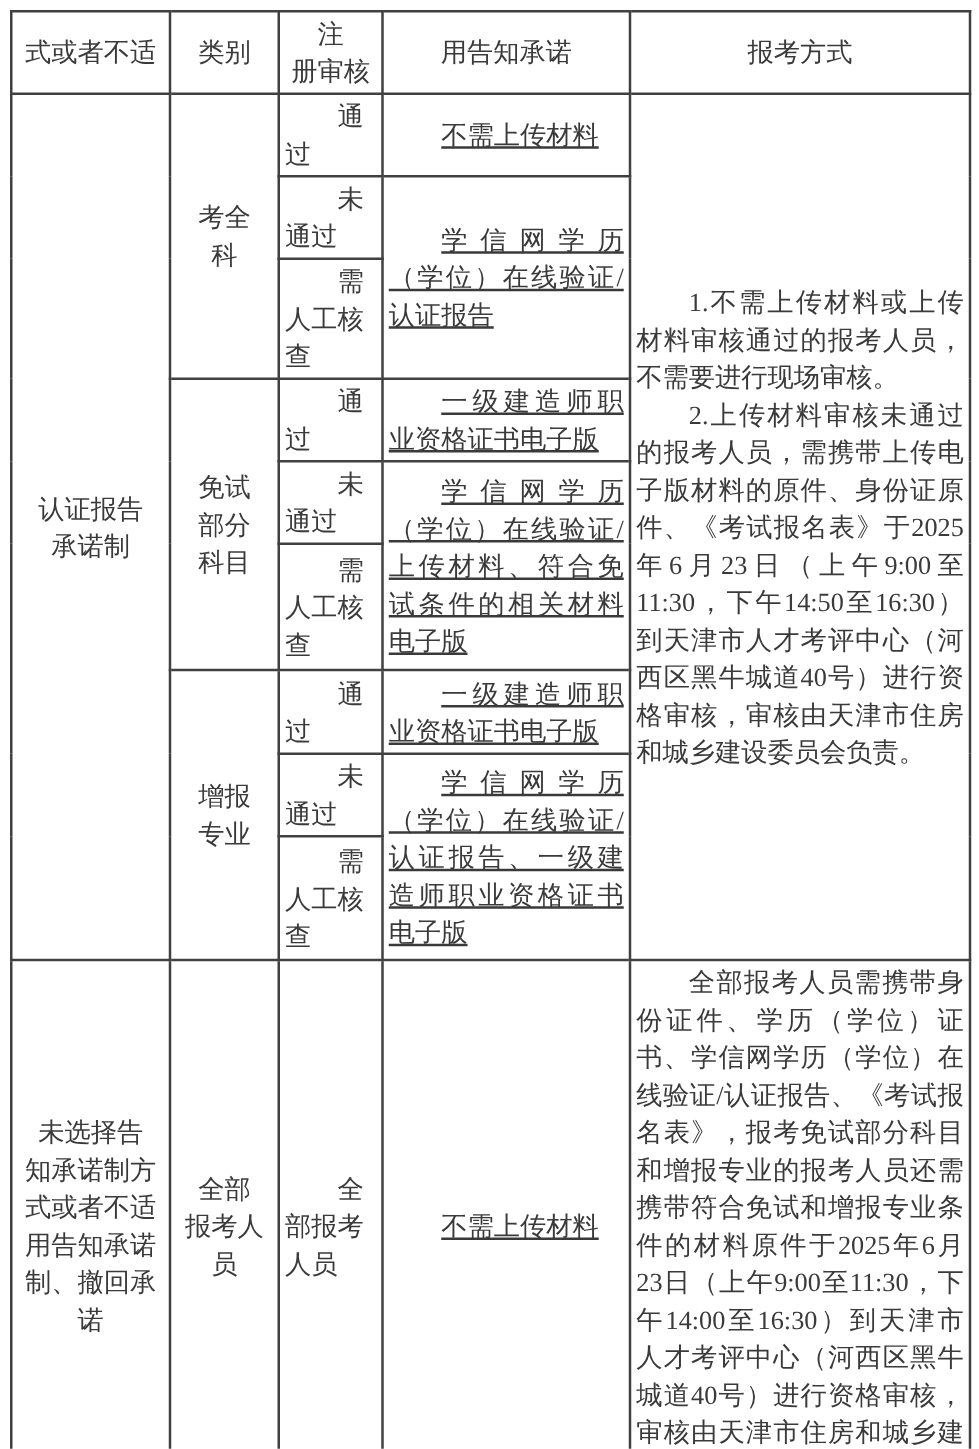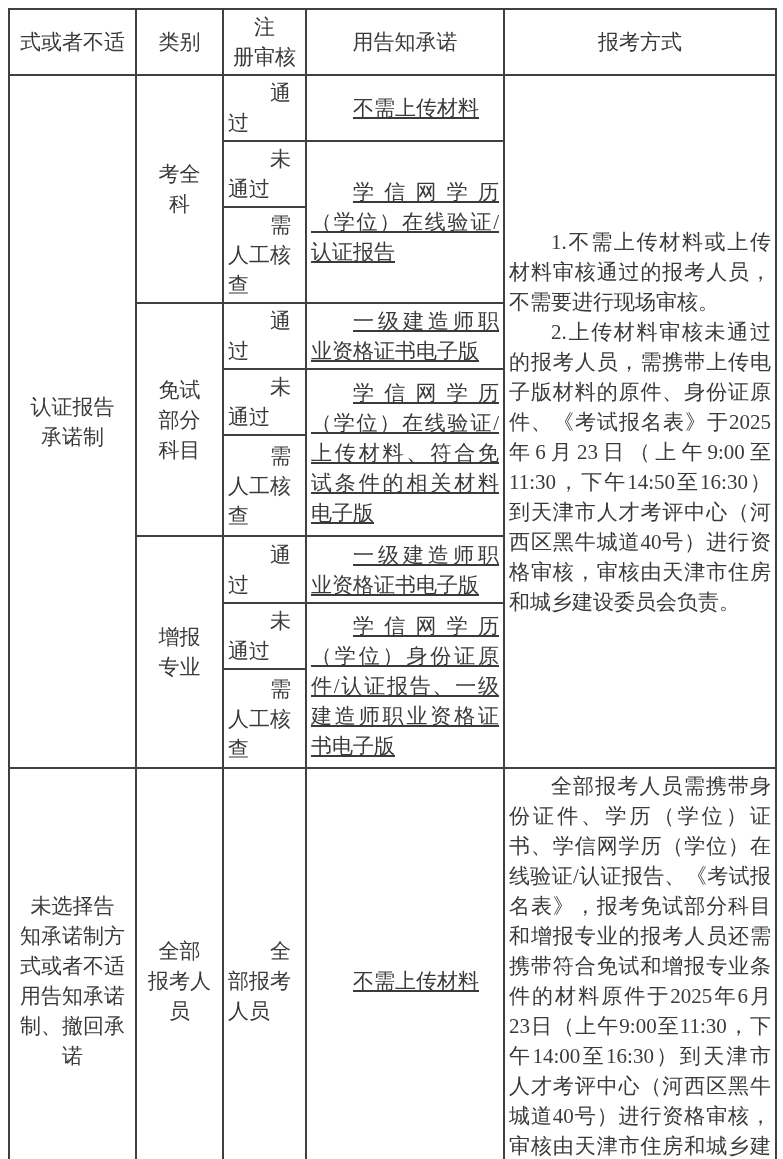--- a/index.html
+++ b/index.html
@@ -128,21 +128,21 @@
   <tr style="height:67px">
     <td rowspan="3" class="c-center c-bold c-shift">增报
 专业</td>
     <td class="c-status">通
 过</td>
     <td class="c-para">一级建造师职业资格证书电子版</td>
   </tr>
   <tr style="height:64px">
     <td class="c-status">未
 通过</td>
-    <td rowspan="2" class="c-para">学信网学历（学位）身份证原件/认证报告、一级建造师职业资格证书电子版</td>
+    <td rowspan="2" class="c-para">学信网学历（学位）在线验证/认证报告、一级建造师职业资格证书电子版</td>
   </tr>
   <tr style="height:99px">
     <td class="c-status">需
 人工核
 查</td>
   </tr>
 
   <tr style="height:420px">
     <td class="c-center c-bold c-shift">未选择告
 知承诺制方

